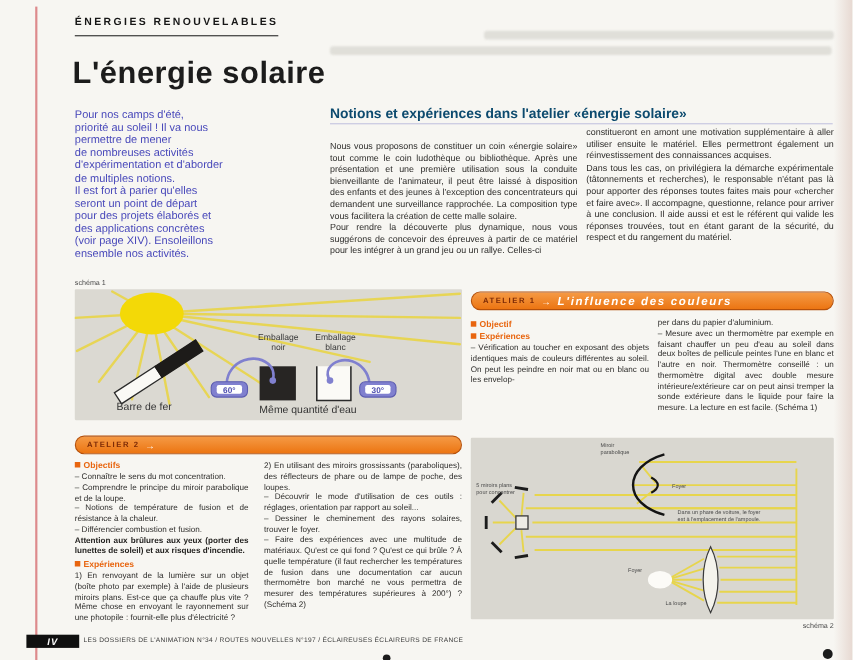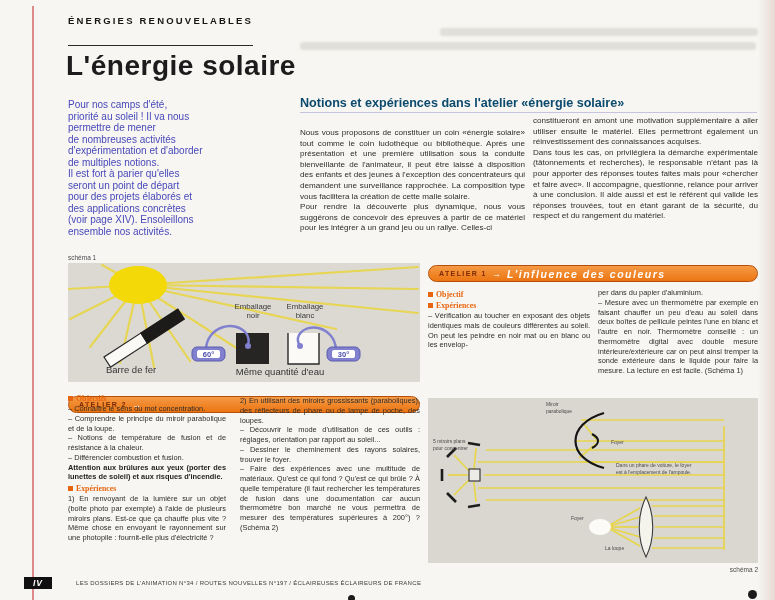--- a/index.html
+++ b/index.html
@@ -6,21 +6,21 @@
   body{
     width:775px;height:600px;position:relative;overflow:hidden;
     background:#f6f5f1;
     font-family:"Liberation Sans", sans-serif;
     -webkit-font-smoothing:antialiased;
   }
   .abs{position:absolute;}
   .page{position:absolute;inset:0;background:#f7f6f2;}
   .margin-line{left:32px;top:6px;width:1.5px;height:594px;background:#d4666a;opacity:.75;}
   .right-edge{left:758px;top:0;width:17px;height:600px;background:linear-gradient(to right,rgba(233,220,212,0),#e7d9d2);}
-  .kicker{left:68px;top:15px;font-size:9.5px;font-weight:bold;letter-spacing:2.2px;color:#161616;border-bottom:1px solid #2a2a2a;padding-bottom:19px;}
+  .kicker{left:68px;top:15px;font-size:9.5px;font-weight:bold;letter-spacing:2.2px;color:#161616;border-bottom:1px solid #2a2a2a;padding-bottom:6px;}
   .ghost{background:#dcdbd5;border-radius:3px;filter:blur(1.2px);opacity:.85;}
   .ghost1{left:440px;top:28px;width:318px;height:8px;}
   .ghost2{left:300px;top:42px;width:456px;height:8px;}
   .title{left:66px;top:50px;margin:0;font-size:28px;font-weight:bold;letter-spacing:.5px;color:#1c1c1c;}
   .intro{left:68px;top:99px;width:232px;font-size:10px;font-weight:normal;line-height:1.15;color:#4848ba;white-space:pre-line;}
   .notions-heading{left:300px;top:96px;width:460px;font-size:12.6px;font-weight:bold;color:#0c4a6e;}
   .notions-rule{left:300px;top:112px;width:457px;height:1px;background:#a9a9d6;opacity:.65;}
   .body-col{font-size:8.1px;line-height:1.31;text-align:justify;color:#2e2d2b;white-space:pre-line;}
   .notions-col1{left:300px;top:128px;width:225px;}
   .notions-col2{left:533px;top:116px;width:225px;}
@@ -32,29 +32,29 @@
   .schema2-box{left:428px;top:398px;width:330px;height:165px;background:#d9d7d0;}
   .banner{height:17px;border-radius:9px;border:1.5px solid #b5500a;
     background:linear-gradient(180deg,#f59a45,#ec7512);
     display:flex;align-items:center;padding:0 10px;box-sizing:border-box;}
   .banner-a2{left:68px;top:396px;width:352px;}
   .banner-a1{left:428px;top:265px;width:330px;}
   .banner-tag{font-size:7px;font-weight:bold;letter-spacing:1.4px;color:#7c2a06;margin-right:5px;white-space:nowrap;}
   .banner-arrow{font-size:9px;font-weight:bold;color:#fff;margin-right:6px;}
   .banner-title{font-size:10.5px;font-weight:bold;font-style:italic;letter-spacing:1.5px;color:#fff;white-space:nowrap;}
   .acol{position:absolute;}
-  .a2-left{left:68px;top:392px;width:158px;}
-  .a2-right{left:240px;top:396px;width:180px;}
+  .a2-left{left:68px;top:416px;width:158px;}
+  .a2-right{left:240px;top:418px;width:180px;}
   .a1-left{left:428px;top:288px;width:162px;}
   .a1-right{left:598px;top:288px;width:160px;}
   .acol-text{font-size:7.4px;line-height:1.32;text-align:justify;color:#2e2d2b;white-space:pre-line;}
-  .bullet-head{font-size:7.8px;font-weight:bold;color:#e8650f;margin:2px 0 1px;display:flex;align-items:center;font-family:Liberation Serif, serif;}
+  .bullet-head{font-size:7.8px;font-weight:bold;color:#e8650f;margin:2px 0 1px;display:flex;align-items:center;}
   .sq{display:inline-block;width:5px;height:5px;background:#e8650f;margin-right:3px;}
   .warning{font-size:7.4px;line-height:1.32;font-weight:bold;color:#201f1d;text-align:justify;white-space:pre-line;}
-  .footer-badge{left:24px;top:577px;width:28px;height:12px;background:#101010;color:#fff;
+  .footer-badge{left:24px;top:577px;width:48px;height:12px;background:#101010;color:#fff;
     display:flex;align-items:center;justify-content:center;font-size:8.5px;font-weight:bold;font-style:italic;letter-spacing:1px;}
   .credit{left:76px;top:580px;font-size:6px;letter-spacing:.3px;color:#3a3a3a;white-space:nowrap;}
   .dot{background:#1b1b1b;border-radius:50%;filter:blur(.4px);}
   .dot1{left:348px;top:595px;width:7px;height:7px;}
   .dot2{left:748px;top:590px;width:9px;height:9px;}
   svg text{font-family:"Liberation Sans", sans-serif;}
 </style>
 </head>
 <body>
 

